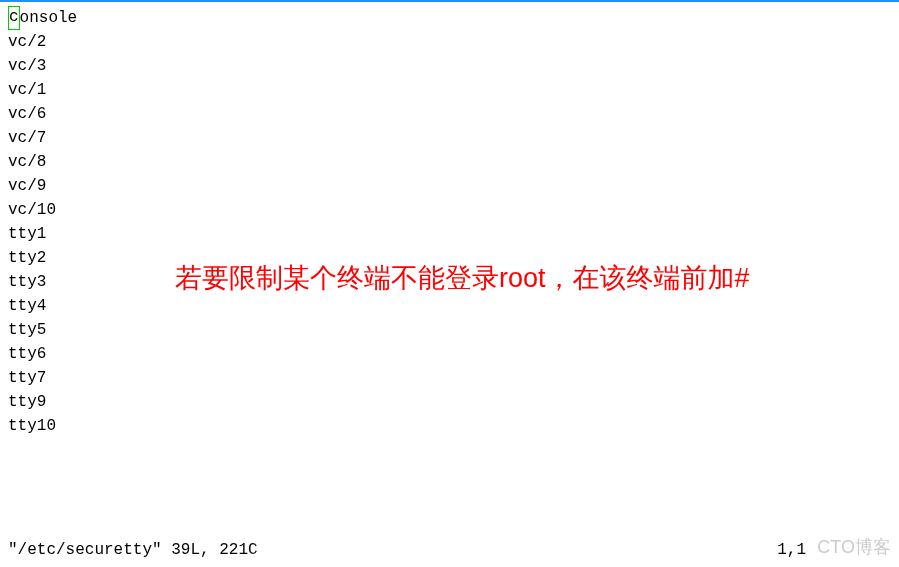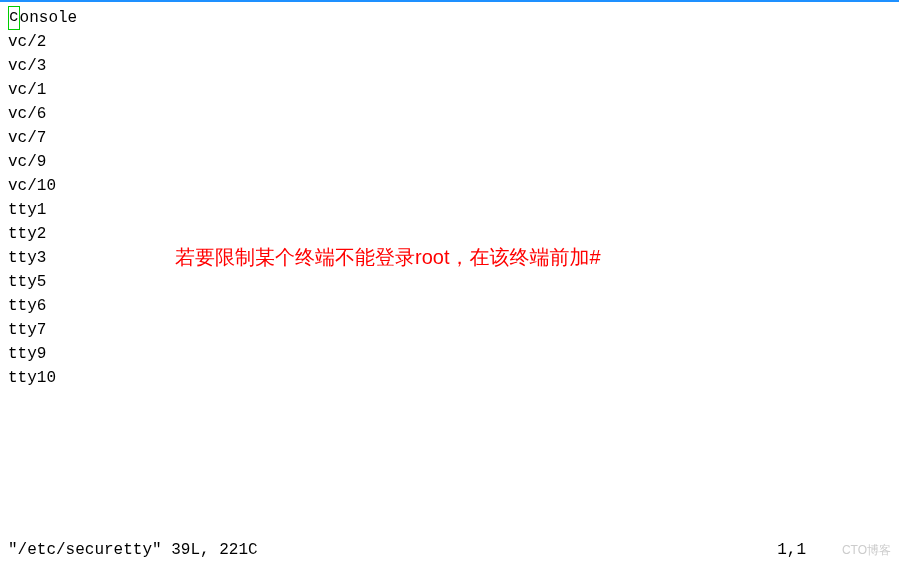--- a/index.html
+++ b/index.html
@@ -28,23 +28,23 @@
     }
     .cursor-char {
       border: 1px solid #00cc00;
       display: inline-block;
       line-height: 1.3;
     }
     .annotation {
       position: absolute;
       color: #ff0000;
       font-family: "SimSun", "Microsoft YaHei", sans-serif;
-      font-size: 20px;
+      font-size: 27px;
       left: 175px;
-      top: 242px;
+      top: 258px;
     }
     .status-line {
       position: absolute;
       bottom: 8px;
       left: 8px;
       right: 8px;
       display: flex;
       justify-content: space-between;
       font-family: "Consolas", "Courier New", monospace;
       color: #000000;
@@ -55,44 +55,46 @@
     .status-right {
       white-space: pre;
       position: absolute;
       right: 85px;
     }
     .watermark {
       position: absolute;
       bottom: 8px;
       right: 8px;
       color: #cccccc;
-      font-size: 12px;
+      font-size: 18px;
       font-family: "Microsoft YaHei", sans-serif;
     }
     .first-line {
       display: flex;
     }
   </style>
 </head>
 <body>
 
 <div class="terminal-content">
   <div class="line first-line">
     <span class="cursor-char">c</span><span>onsole</span>
   </div>
   <div class="line">vc/2</div>
   <div class="line">vc/3</div>
   <div class="line">vc/1</div>
   <div class="line">vc/6</div>
   <div class="line">vc/7</div>
+  <div class="line">vc/8</div>
   <div class="line">vc/9</div>
   <div class="line">vc/10</div>
   <div class="line">tty1</div>
   <div class="line">tty2</div>
   <div class="line">tty3</div>
+  <div class="line">tty4</div>
   <div class="line">tty5</div>
   <div class="line">tty6</div>
   <div class="line">tty7</div>
   <div class="line">tty9</div>
   <div class="line">tty10</div>
 </div>
 
 <div class="annotation">若要限制某个终端不能登录root，在该终端前加#</div>
 
 <div class="status-line">

